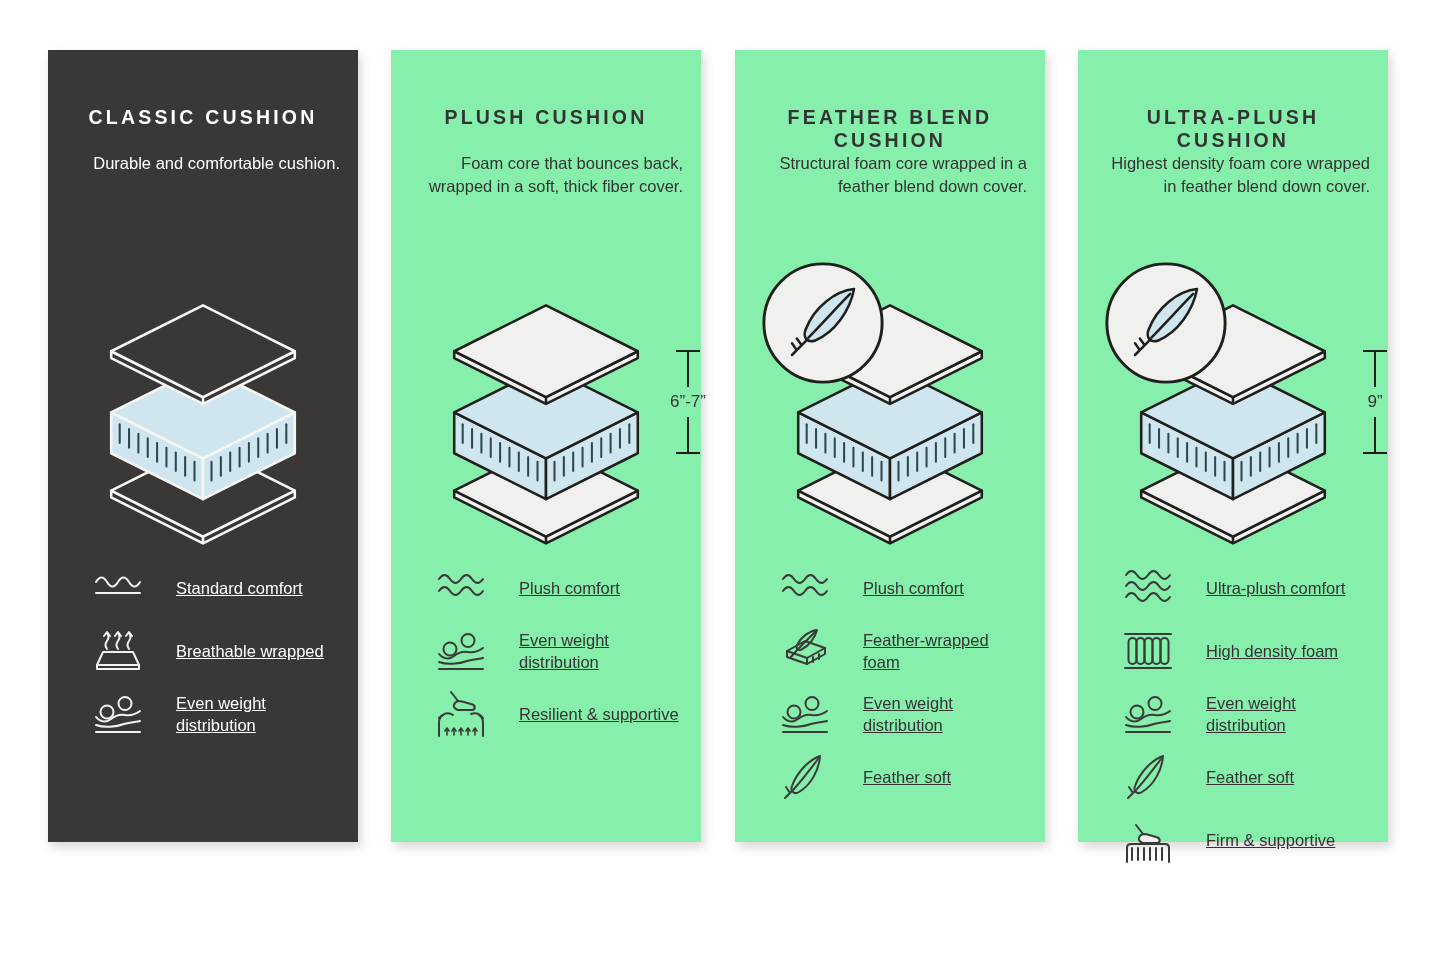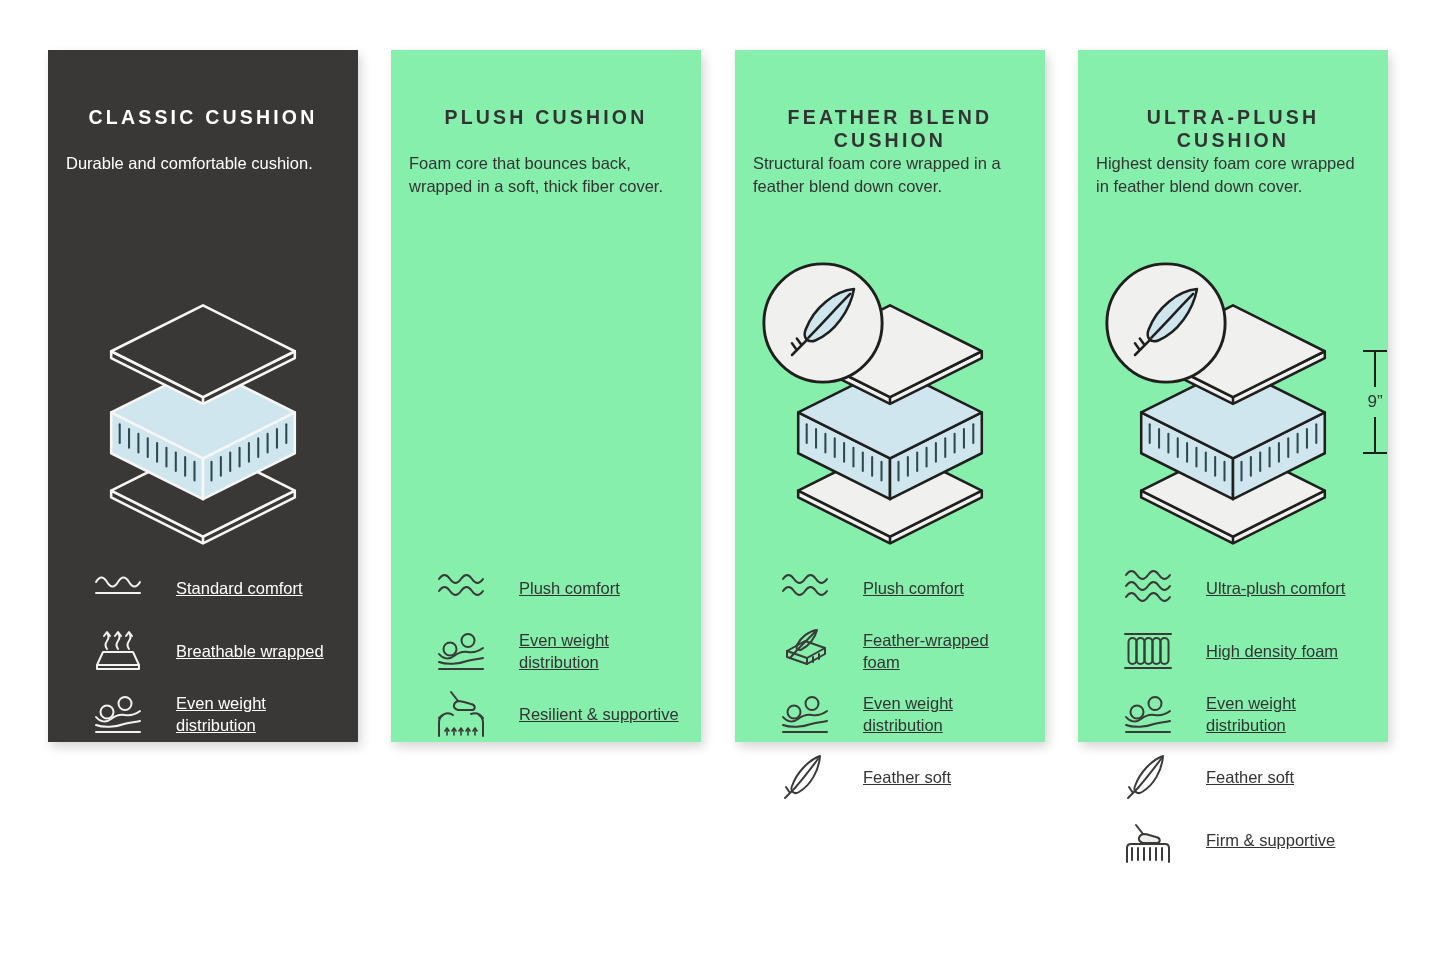--- a/index.html
+++ b/index.html
@@ -4,35 +4,35 @@
 <style>
   * { box-sizing: border-box; }
   html,body { margin:0; padding:0; }
   body {
     width:1445px; height:964px; position:relative; overflow:hidden;
     background:#ffffff;
     font-family:"Liberation Sans", sans-serif;
     -webkit-font-smoothing:antialiased;
   }
   .card {
-    position:absolute; top:50px; width:310px; height:692px;
+    position:absolute; top:50px; width:310px; height:792px;
     box-shadow:3px 5px 10px rgba(0,0,0,0.16);
   }
   .card.dark  { background:#3a3836; color:#ffffff;
     --line:#f6f6f4; --bg:#3a3836; --icon:#f2f2f0; --txt:#ffffff; }
   .card.light { background:#86efac; color:#333333;
     --line:#1f1f1d; --bg:#f0f0ee; --icon:#3a3a38; --txt:#333333; }
 
   .card-title {
     margin:56px 20px 0; min-height:46px;
     text-align:center; font-size:19.5px; font-weight:700;
     letter-spacing:3.2px; line-height:23px; color:var(--txt);
   }
   .card-desc {
-    margin:0 18px; text-align:left;
+    margin:0 18px; text-align:right;
     font-size:16.5px; line-height:23px; color:var(--txt);
   }
 
   .diagram {
     position:absolute; top:250px; left:50%; transform:translateX(-50%);
     width:204px; height:247px;
   }
   .stack { display:block; width:204px; height:247px; }
   .badge { position:absolute; left:-28px; top:-40px; width:126px; height:126px; }
 
@@ -266,20 +266,32 @@
           </svg>
         </span>
       <span class="flabel">Even weight distribution</span>
     </div>
   </div>
 </section>
 
 <section class="card light" style="left:391px">
   <h2 class="card-title">PLUSH CUSHION</h2>
   <p class="card-desc">Foam core that bounces back, wrapped in a soft, thick fiber cover.</p>
+  <div class="diagram">
+    <svg class="stack" viewBox="0 0 240 290">
+        <use href="#sym-stack"></use>
+      </svg>
+    <div class="dim">
+      <span class="cap"></span>
+      <span class="bar"></span>
+      <span class="dlabel">6”-7”</span>
+      <span class="bar"></span>
+      <span class="cap"></span>
+    </div>
+  </div>
   <div class="features">
     <div class="feature">
       <span class="ficon">
           <svg viewBox="0 0 52 48">
             <use href="#i-wave2"></use>
           </svg>
         </span>
       <span class="flabel">Plush comfort</span>
     </div>
     <div class="feature">

